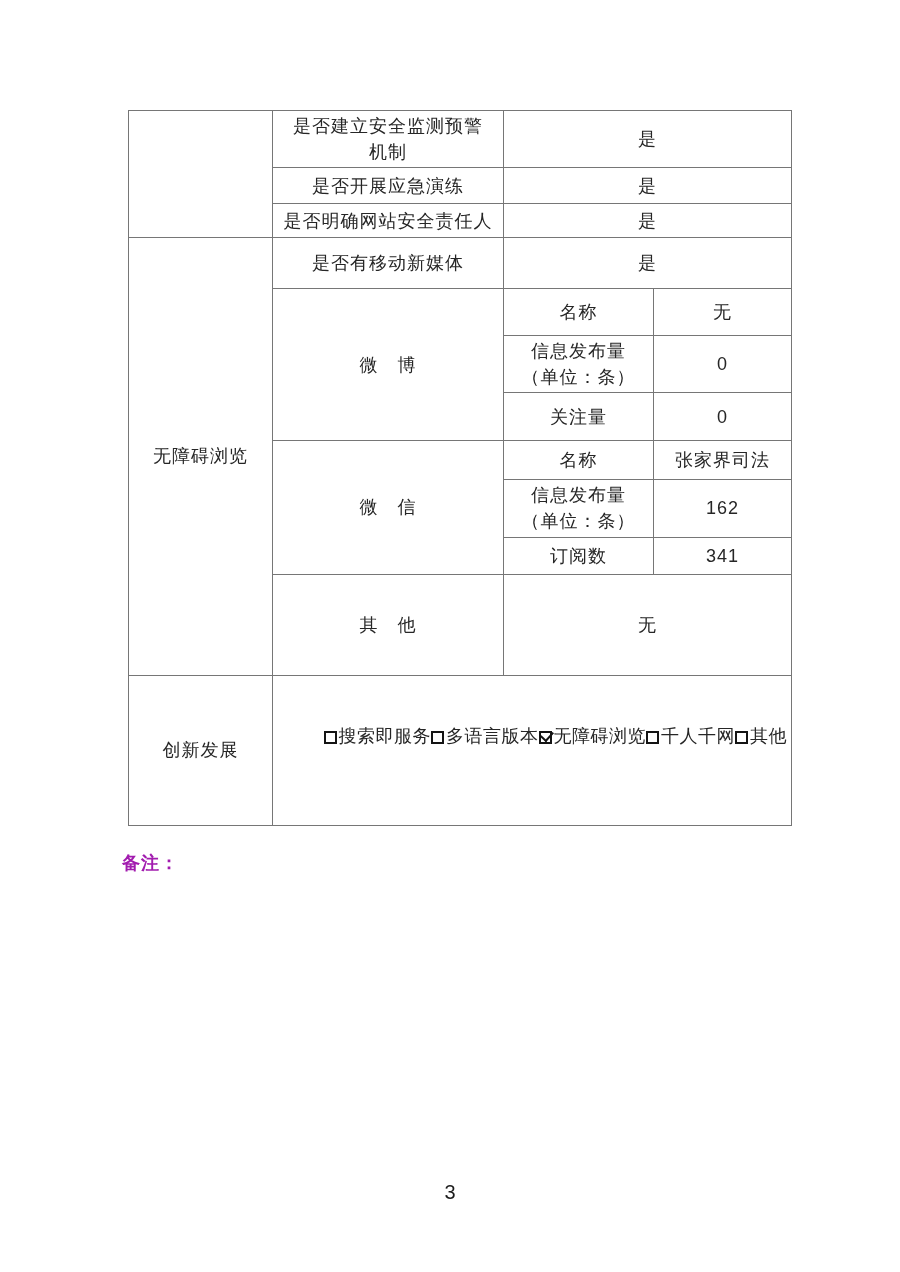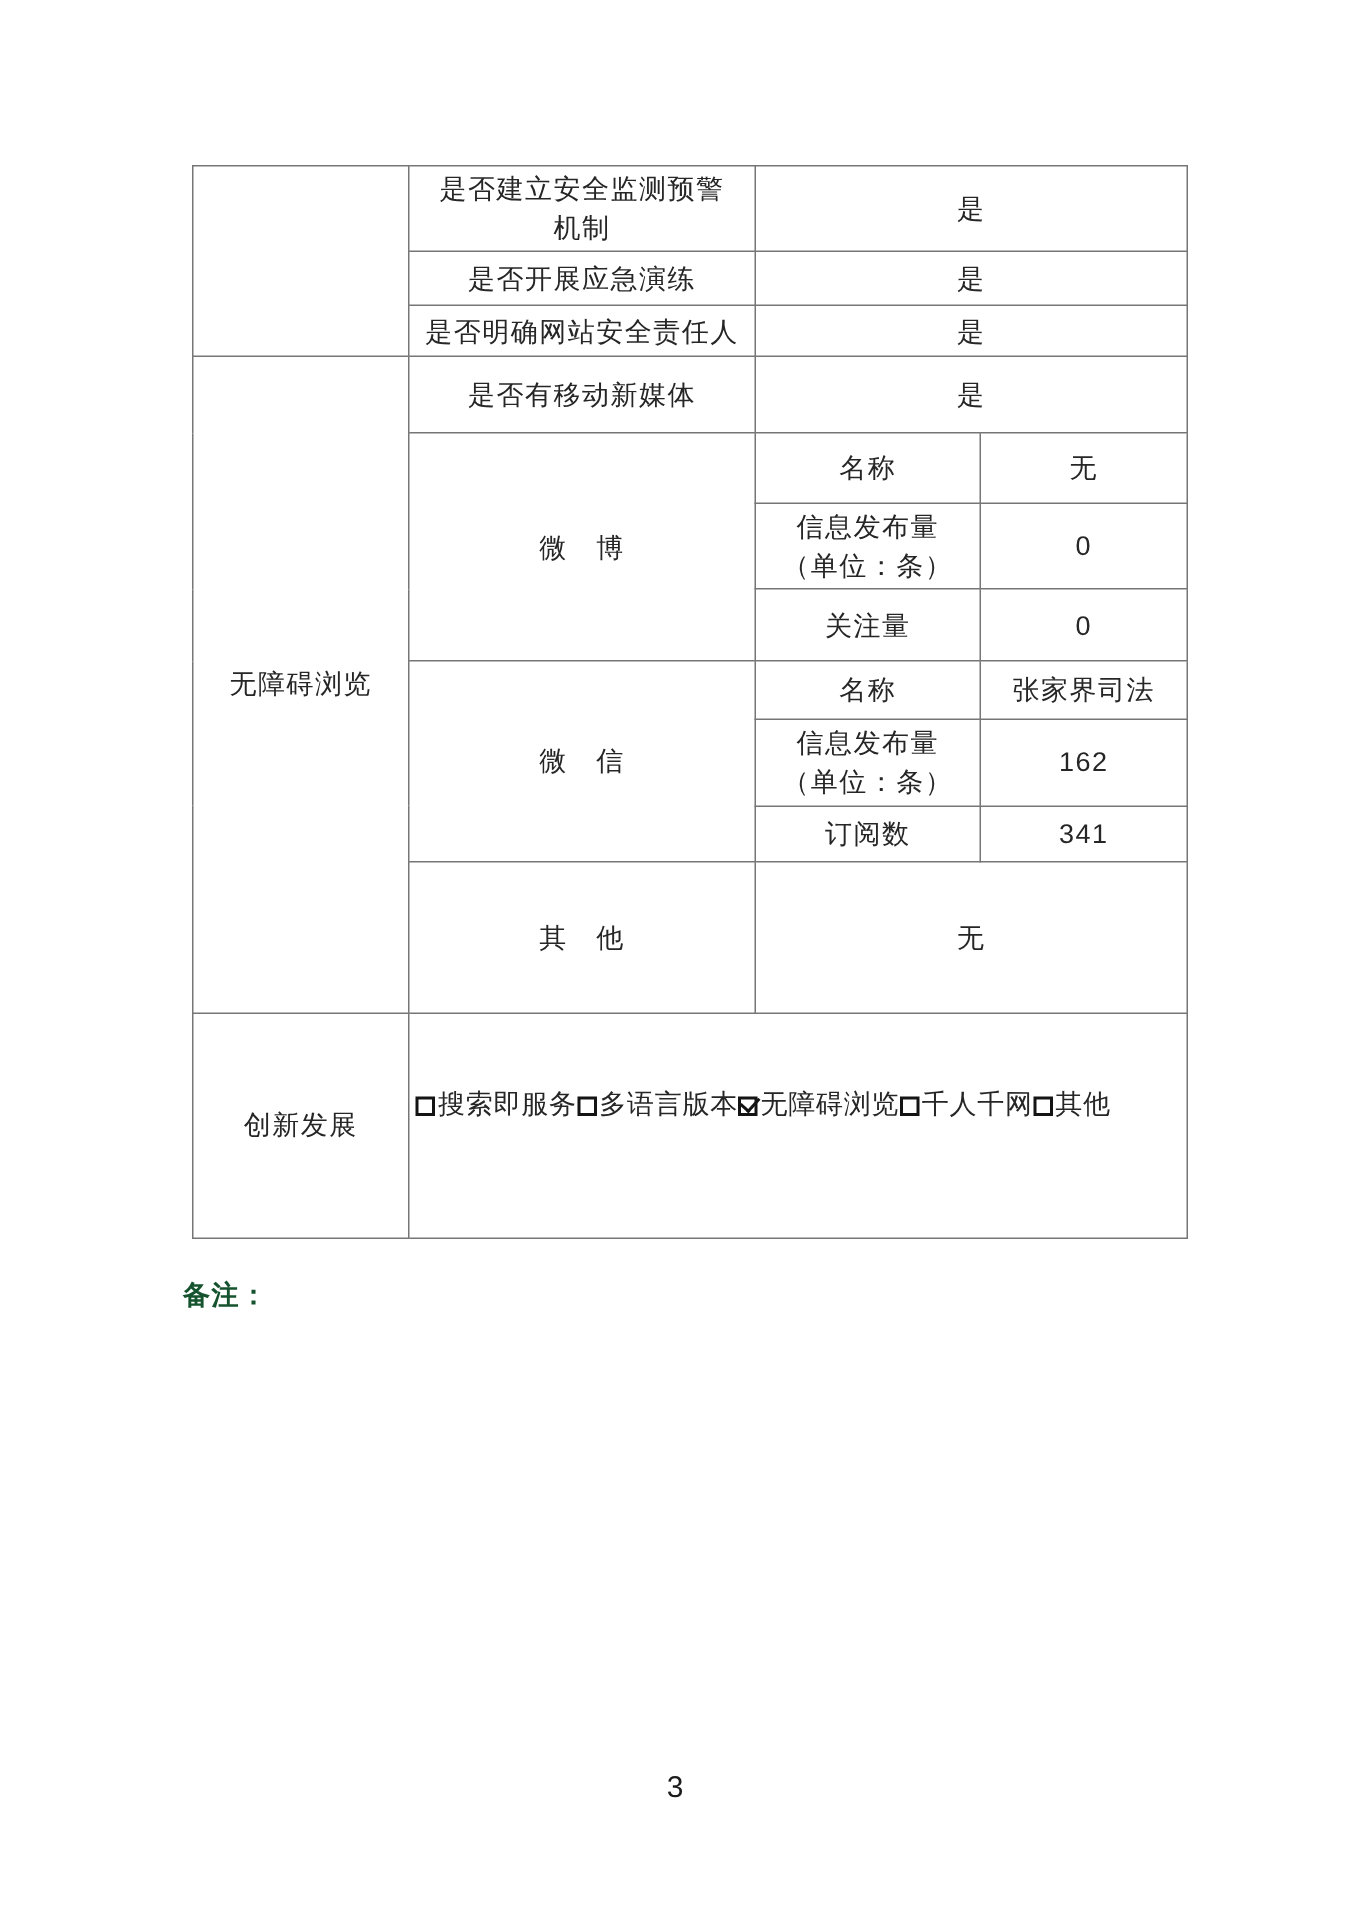--- a/index.html
+++ b/index.html
@@ -31,35 +31,35 @@
     padding: 2px 4px;
     white-space: pre-line;
   }
   .remarks {
     position: absolute;
     left: 122px;
     top: 851px;
     font-size: 18px;
     font-weight: bold;
     letter-spacing: 1px;
-    color: #14532d;
+    color: #a21caf;
   }
   .page-number {
     position: absolute;
     left: 0;
     top: 1181px;
     width: 100%;
     text-align: center;
     font-size: 20px;
     color: #1c1c1c;
   }
   .cb-row {
     position: relative;
     top: -14px;
-    text-align: left;
+    text-align: right;
     white-space: nowrap;
     font-size: 18px;
     letter-spacing: 0.5px;
   }
   .cb-item { display: inline; }
   .cb {
     display: inline-block;
     position: relative;
     width: 13px;
     height: 13px;

